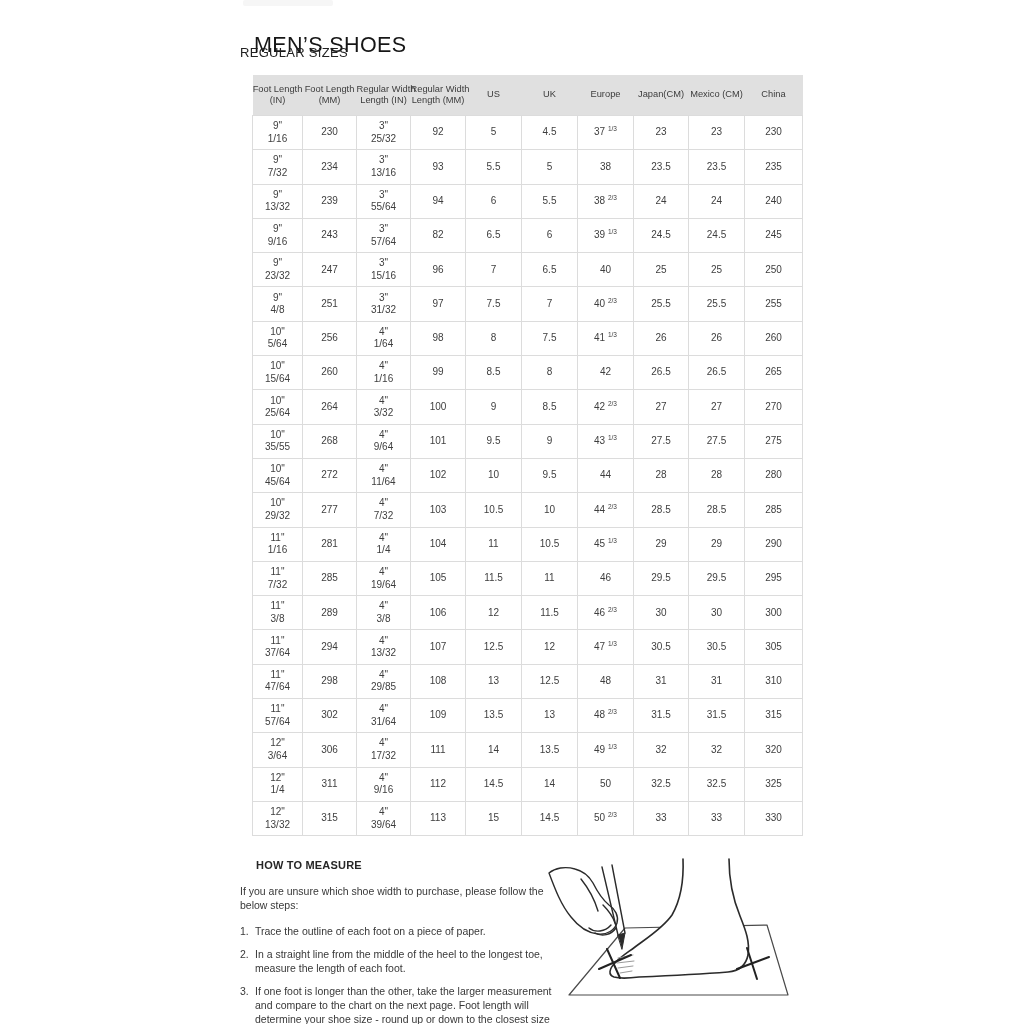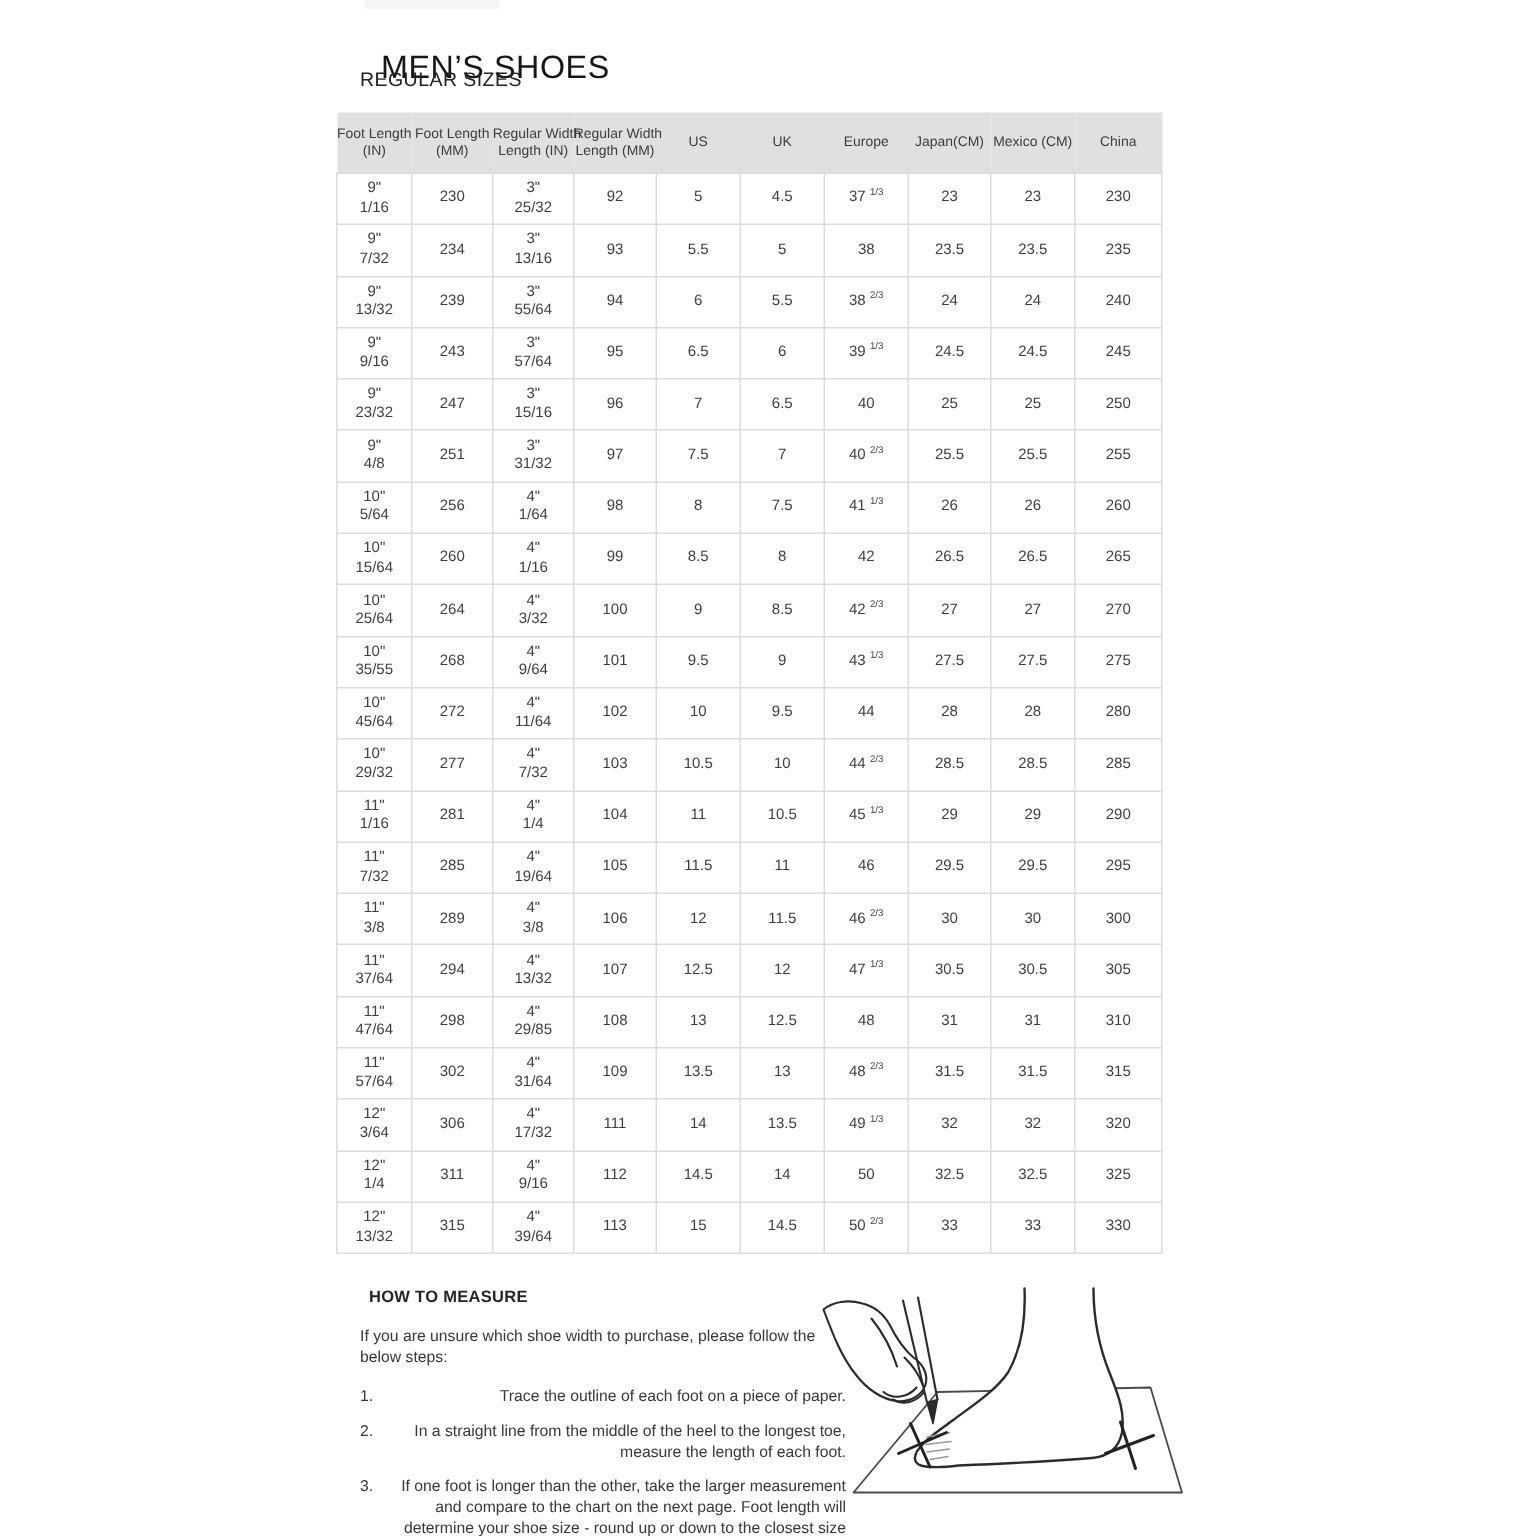--- a/index.html
+++ b/index.html
@@ -7,38 +7,38 @@
        font-family:"Liberation Sans",sans-serif;color:#3e3e3e;}
 
   .remnant{position:absolute;left:243px;top:0;width:90px;height:6px;
            background:#f6f6f6;border-radius:2px;}
 
   .title{position:absolute;left:239px;top:18px;margin:15px;
          font-size:21.5px;font-weight:500;letter-spacing:.4px;color:#161616;}
   .subtitle{position:absolute;left:240px;top:45px;margin:0;
             font-size:13px;font-weight:400;letter-spacing:.3px;color:#222;}
 
-  table.sizes{position:absolute;left:224px;top:75px;width:550px;
+  table.sizes{position:absolute;left:252px;top:75px;width:550px;
               border-collapse:collapse;table-layout:fixed;font-size:10px;border-radius:16px;}
   table.sizes thead th{background:#e0e0e0;height:40px;font-weight:400;
        font-size:9.3px;color:#3c3c3c;text-align:center;vertical-align:middle;
        padding:0;line-height:11.5px;border:none;}
   table.sizes thead th div{white-space:nowrap;}
   table.sizes tbody td{border:1px solid #dcdcdc;height:33.3px;padding:0;
        text-align:center;vertical-align:middle;color:#3e3e3e;line-height:12.5px;
        background:#fff;}
   table.sizes sup{font-size:6.5px;vertical-align:super;line-height:0;}
 
   .howto{position:absolute;left:240px;top:859px;width:324px;color:#383838;}
-  .howto h2{margin:0 0 13px 6px;font-size:11px;font-weight:700;
+  .howto h2{margin:0 0 13px 16px;font-size:11px;font-weight:700;
             letter-spacing:.2px;color:#262626;}
   .howto p{margin:0 0 12px 0;font-size:10.5px;line-height:14px;}
   .step{display:flex;margin-bottom:9px;font-size:10.5px;line-height:14px;}
   .step .num{width:15px;flex:none;}
-  .step .txt{flex:1;text-align:right;}
+  .step .txt{flex:1;}
 
   .illustration{position:absolute;left:545px;top:845px;width:250px;height:170px;}
 </style>
 </head>
 <body>
 
 <div class="remnant"></div>
 
 <h1 class="title">MEN’S SHOES</h1>
 <h2 class="subtitle">REGULAR SIZES</h2>
@@ -140,21 +140,21 @@
       <tr>
         <td>
           <div>9"</div>
           <div>9/16</div>
         </td>
         <td>243</td>
         <td>
           <div>3"</div>
           <div>57/64</div>
         </td>
-        <td>95</td>
+        <td>82</td>
         <td>6.5</td>
         <td>6</td>
         <td>39 <sup>1/3</sup></td>
         <td>24.5</td>
         <td>24.5</td>
         <td>245</td>
       </tr>
       <tr>
         <td>
           <div>9"</div>

